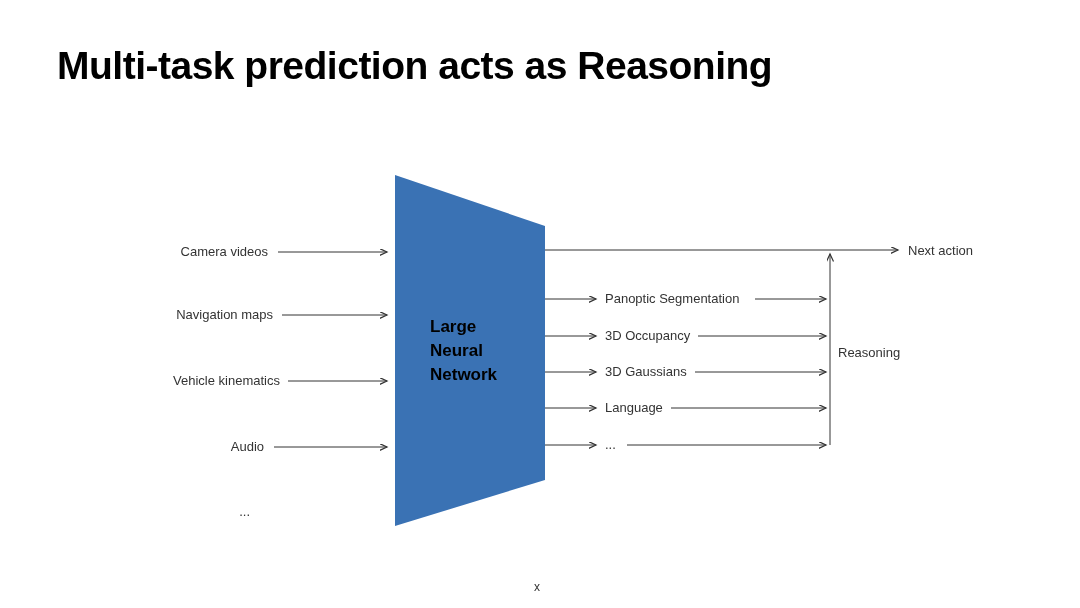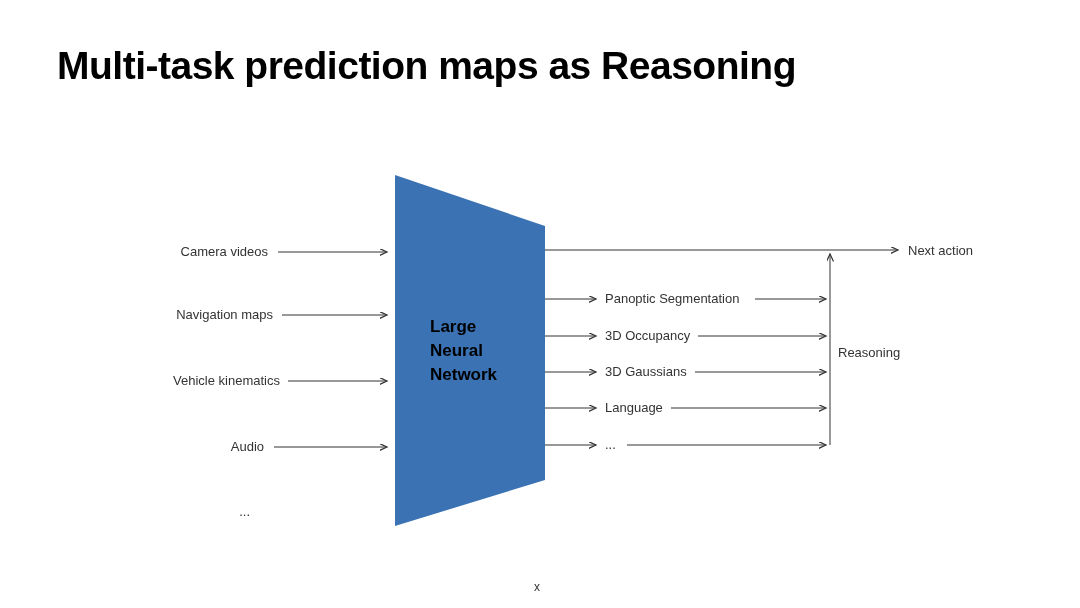--- a/index.html
+++ b/index.html
@@ -48,21 +48,21 @@
     top: 580px;
     font-size: 12px;
     color: #333333;
   }
 </style>
 </head>
 <body>
 
 <div class="slide">
 
-  <div class="slide-title">Multi-task prediction maps as Reasoning</div>
+  <div class="slide-title">Multi-task prediction acts as Reasoning</div>
 
   <svg class="diagram-svg" width="1080" height="608" viewBox="0 0 1080 608">
     <defs>
       <marker id="arrow" markerWidth="10" markerHeight="8" refX="7.5" refY="3.5" orient="auto" markerUnits="userSpaceOnUse">
         <path d="M0,0 L7.5,3.5 L0,7" fill="none" stroke="#333333" stroke-width="1.2"></path>
       </marker>
     </defs>
 
     <polygon points="395,175 545,226 545,480 395,526" fill="#3A72B4"></polygon>
     <text class="net-label" x="430" y="332">Large</text>

